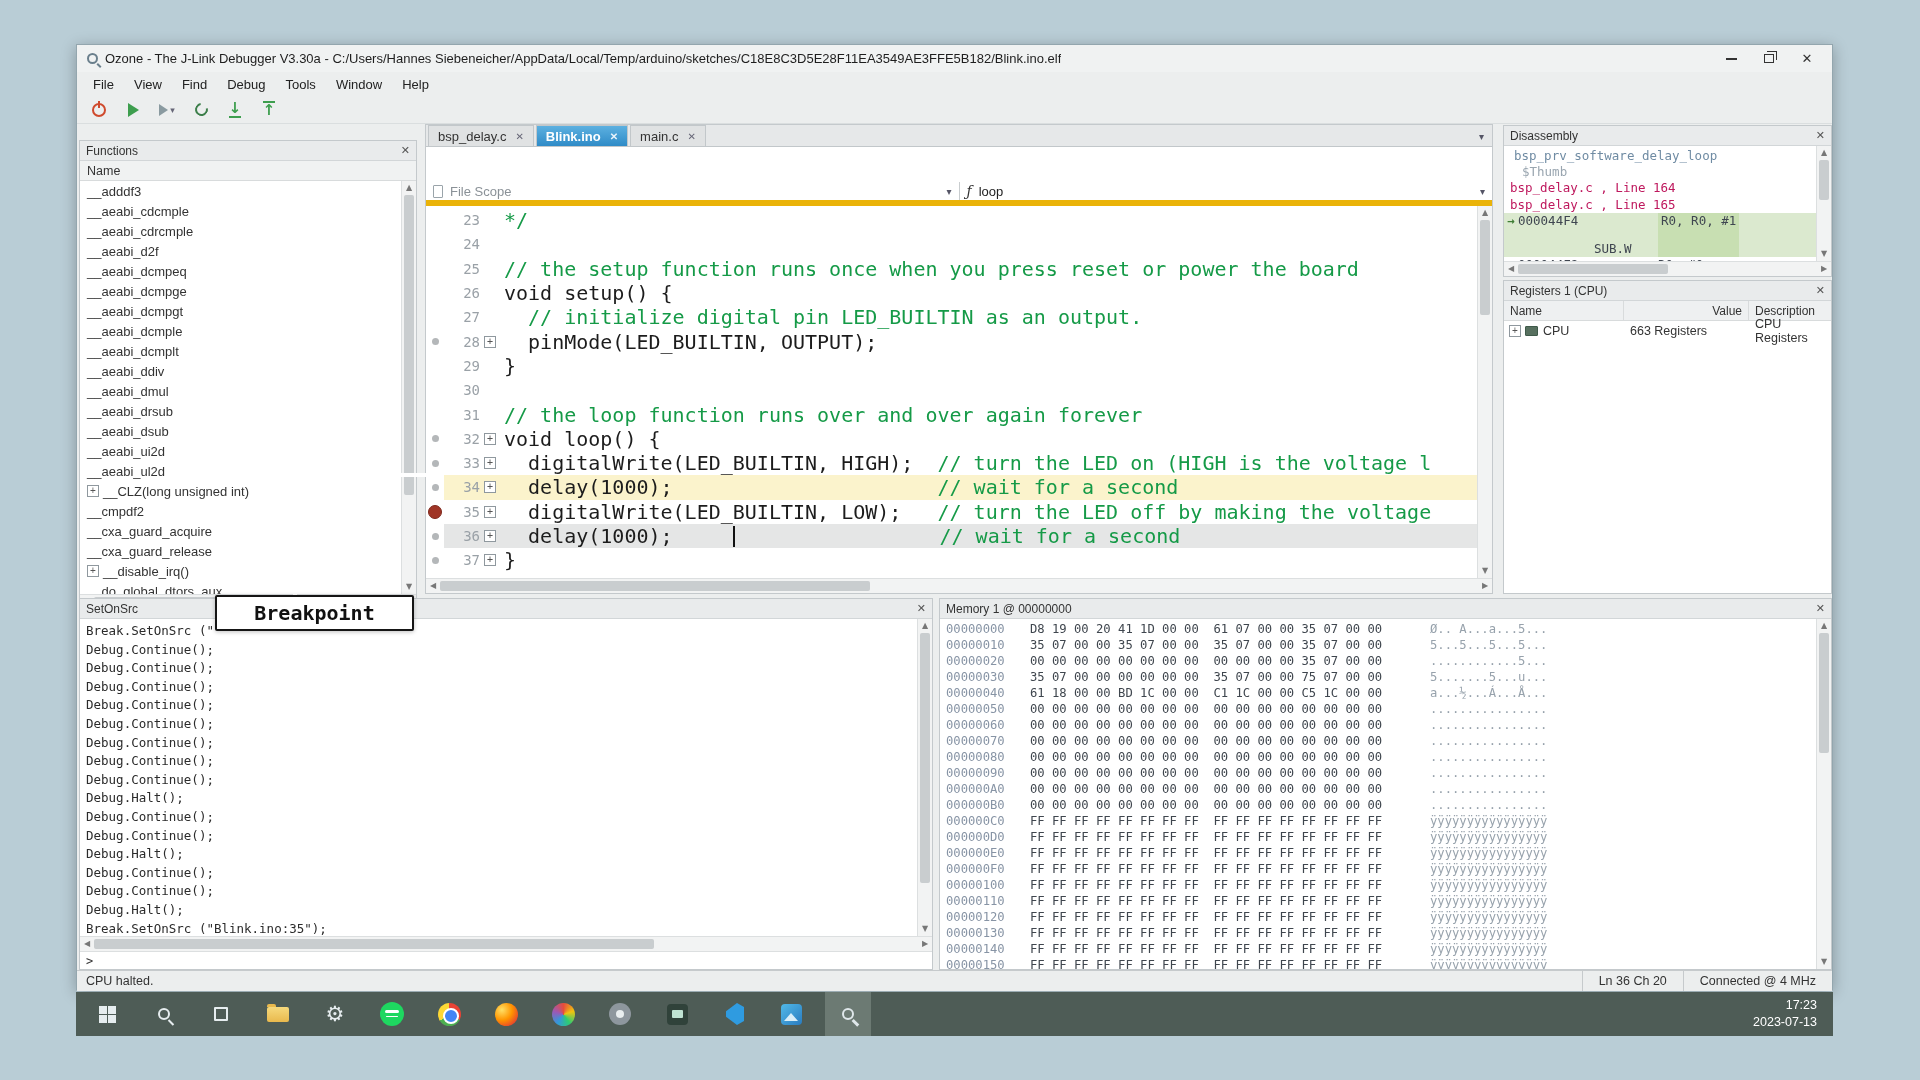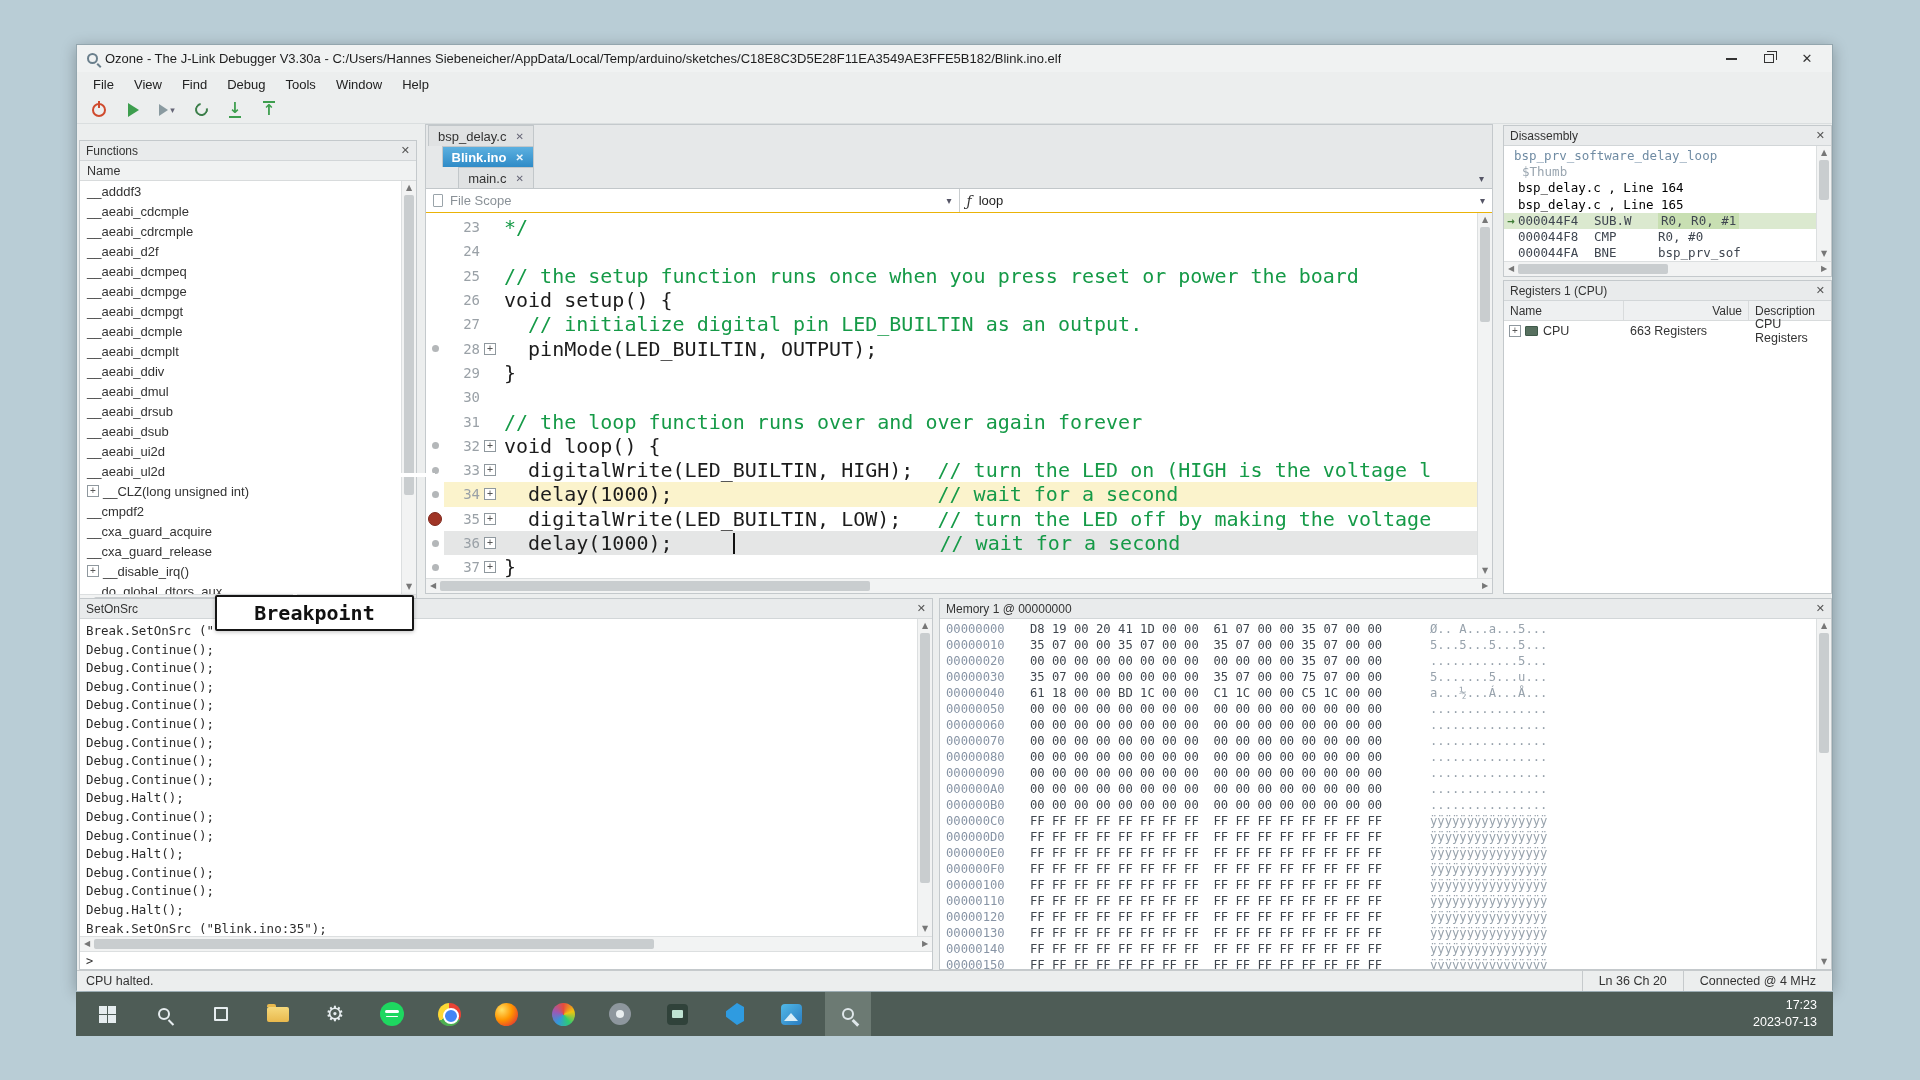--- a/index.html
+++ b/index.html
@@ -48,21 +48,21 @@
   .fn-row{height:20px;display:flex;align-items:center;padding-left:7px;font-size:13px;color:#333;white-space:nowrap;}
   .foldbox{width:12px;height:12px;border:1px solid #8f989e;background:#fff;color:#555;font-size:10px;line-height:10px;text-align:center;display:inline-flex;align-items:center;justify-content:center;margin-right:4px;flex:0 0 auto;}
   
   .editor{position:absolute;left:346px;top:0;width:1068px;height:470px;background:#fff;border:1px solid #c4c9cc;display:flex;flex-direction:column;}
   .tabstrip{flex:0 0 22px;background:#e6e8e9;border-bottom:1px solid #c2c7ca;display:flex;align-items:flex-end;padding-left:2px;}
   .tab{height:21px;display:flex;align-items:center;gap:9px;padding:0 9px;font-size:13px;background:#e0e2e3;border:1px solid #c2c7ca;border-bottom:none;margin-right:2px;color:#333;}
   .tab.active{background:linear-gradient(#5cb0e0,#2f8bc7);color:#fff;font-weight:bold;}
   .tab .tab-close{font-size:10px;color:#667;}
   .tab.active .tab-close{color:#eaf4fb;}
   .tab-overflow{margin-left:auto;color:#556;font-size:10px;padding:0 8px 4px 0;}
-  .selrow{flex:0 0 24px;display:flex;background:#fff;border-bottom:1px solid #eab308;}
+  .selrow{flex:0 0 24px;display:flex;background:#fff;border-bottom:6px solid #eab308;margin-top:35px;}
   .sel{flex:1;display:flex;align-items:center;gap:7px;padding:0 7px;border-right:1px solid #c9cdcf;font-size:13px;}
   .sel:last-child{border-right:none;}
   .sel-text.muted{color:#8a9197;}
   .file-icon{width:10px;height:13px;background:#fff;border:1px solid #9aa4aa;border-radius:1px;}
   .fx{font-family:"DejaVu Serif",serif;font-style:italic;font-size:14px;color:#333;}
   .dd{margin-left:auto;color:#556;font-size:10px;}
   .code-wrap{flex:1;display:flex;overflow:hidden;}
   .code-lines{flex:1;overflow:hidden;padding-top:2px;font-family:"DejaVu Sans Mono",monospace;}
   .code-row{display:flex;height:24.3px;align-items:center;}
   .dotcol{flex:0 0 18px;display:flex;justify-content:center;align-items:center;height:100%;background:#fff;}
@@ -75,26 +75,26 @@
   .foldcol{flex:0 0 24px;display:flex;justify-content:center;}
   .codetext{white-space:pre;font-size:20px;color:#1c1c1c;}
   .codetext .cmt{color:#159a47;}
   .caret{display:inline-block;width:2px;height:21px;background:#111;vertical-align:-4px;}
   
   .disasm-panel{left:1424px;top:1px;width:329px;height:152px;}
   .dis-rows{flex:1;overflow:hidden;font-family:"DejaVu Sans Mono",monospace;font-size:12.5px;line-height:16.2px;padding-top:2px;white-space:pre;}
   .dis-row{display:flex;}
   .dis-row.label{color:#6f8ba3;padding-left:10px;}
   .dis-row.sub{color:#9aa6b0;padding-left:18px;}
-  .dis-row.src{color:#000000;padding-left:14px;}
+  .dis-row.src{color:#be185d;padding-left:6px;}
   .dis-row.ins{color:#3f4650;}
   .dis-row.ins.cur{background:#dbe9cf;}
   .dis-arrow{flex:0 0 14px;text-align:center;color:#3f7d35;font-weight:bold;}
   .dis-addr{flex:0 0 76px;}
-  .dis-mnem{flex:0 0 64px;}
+  .dis-mnem{flex:0 0 64px;margin-top:28px;}
   .dis-ops{flex:1;overflow:hidden;}
   .dis-ops.chip{background:#c8dfb2;flex:0 0 auto;padding:0 3px;}
   .regs-panel{left:1424px;top:156px;width:329px;height:314px;}
   .reg-colhead{flex:0 0 20px;display:flex;background:#eef0f1;border-bottom:1px solid #d8dbdc;font-size:12px;color:#333;align-items:center;}
   .rc{padding:0 6px;height:100%;display:flex;align-items:center;border-right:1px solid #d8dbdc;}
   .rc.name{flex:0 0 120px;}
   .rc.value{flex:0 0 125px;justify-content:flex-end;}
   .rc.desc{flex:1;border-right:none;}
   .reg-row{height:20px;display:flex;align-items:center;font-size:12.5px;color:#333;}
   .reg-name{flex:0 0 120px;display:flex;align-items:center;padding-left:5px;}
@@ -289,21 +289,21 @@
         <div class="sb-h">
           <span class="sb-a">◀</span>
           <span class="sb-thumb-h" style="width:260px"></span>
           <span class="sb-sp"></span>
           <span class="sb-a">▶</span>
         </div>
       </section>
 
       <section class="editor">
         <div class="tabstrip">
-          <span id="tabs" style="display:flex;align-items:flex-end;flex-direction:column;">
+          <span id="tabs" style="display:flex;align-items:flex-start;">
               <div class="tab">
                 <span>bsp_delay.c</span>
                 <span class="tab-close">✕</span>
               </div>
               <div class="tab active">
                 <span>Blink.ino</span>
                 <span class="tab-close">✕</span>
               </div>
               <div class="tab">
                 <span>main.c</span>

